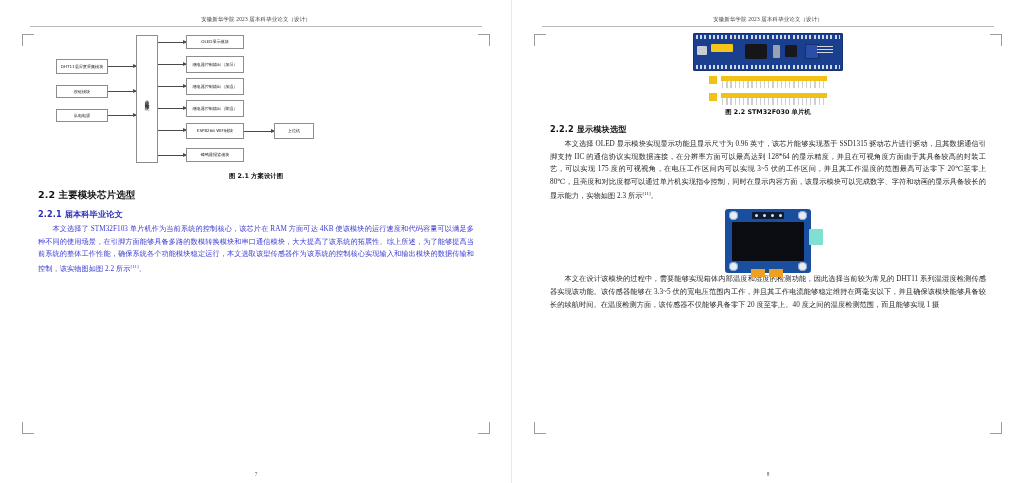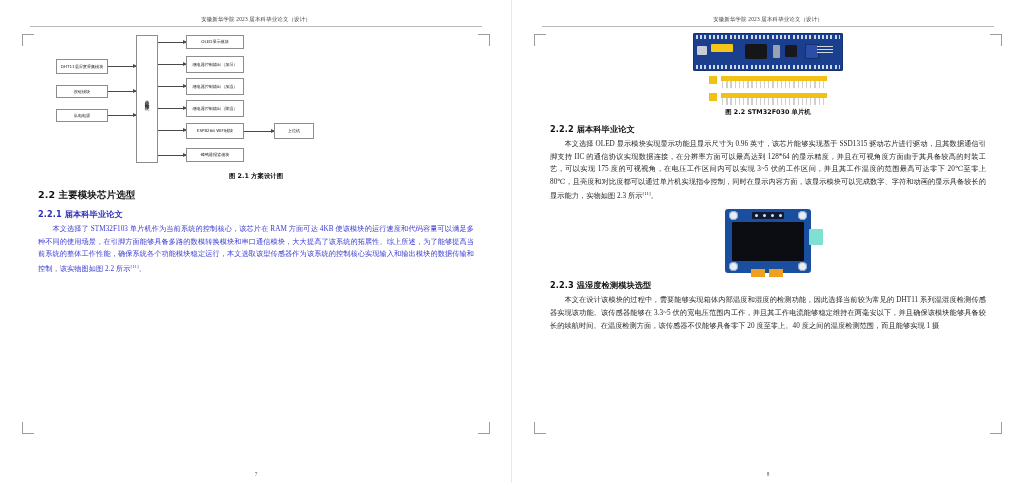--- a/index.html
+++ b/index.html
@@ -309,21 +309,21 @@
           </div>
           <div class="header-strip">
             <div class="tab"></div>
             <div class="bar"></div>
             <div class="teeth"></div>
           </div>
         </div>
       </div>
       <div class="figcap">图 2.2 STM32F030 单片机</div>
 
-      <h3 class="sub">2.2.2 届本科毕业论文</h3>
+      <h3 class="sub">2.2.2 显示模块选型</h3>
       <p class="para"><span>本文选择 OLED 显示模块实现显示功能且显示尺寸为 0.96 英寸，该芯片能够实现基于 SSD1315 驱动芯片进行驱动，且其数据通信引脚支持 IIC 的通信协议实现数据连接，在分辨率方面可以最高达到 128*64 的显示精度，并且在可视角度方面由于其具备较高的封装工艺，可以实现 175 度的可视视角，在电压工作区间内可以实现 3~5 伏的工作区间，并且其工作温度的范围最高可达零下 20℃至零上 80℃，且亮度和对比度都可以通过单片机实现指令控制，同时在显示内容方面，该显示模块可以完成数字、字符和动画的显示具备较长的显示能力，实物如图 2.3 所示</span><span class="sup">[11]</span><span>。</span></p>
 
       <div class="photo-wrap">
         <div class="oled-photo">
           <div class="oled">
             <div class="hole h1"></div>
             <div class="hole h2"></div>
             <div class="hole h3"></div>
             <div class="hole h4"></div>
             <div class="pinrow">
@@ -333,19 +333,18 @@
               <i></i>
             </div>
             <div class="screen"></div>
             <div class="flex"></div>
             <div class="goldtab"></div>
             <div class="goldtab2"></div>
           </div>
         </div>
       </div>
 
-      <h3 class="sub">2.2.3 温湿度检测模块选型</h3>
       <p class="para">本文在设计该模块的过程中，需要能够实现箱体内部温度和湿度的检测功能，因此选择当前较为常见的 DHT11 系列温湿度检测传感器实现该功能。该传感器能够在 3.3~5 伏的宽电压范围内工作，并且其工作电流能够稳定维持在两毫安以下，并且确保该模块能够具备较长的续航时间。在温度检测方面，该传感器不仅能够具备零下 20 度至零上。40 度之间的温度检测范围，而且能够实现 1 摄</p>
     </div>
 
     <div class="pagenum">8</div>
   </div>
 </div>
 
 </body></html>

